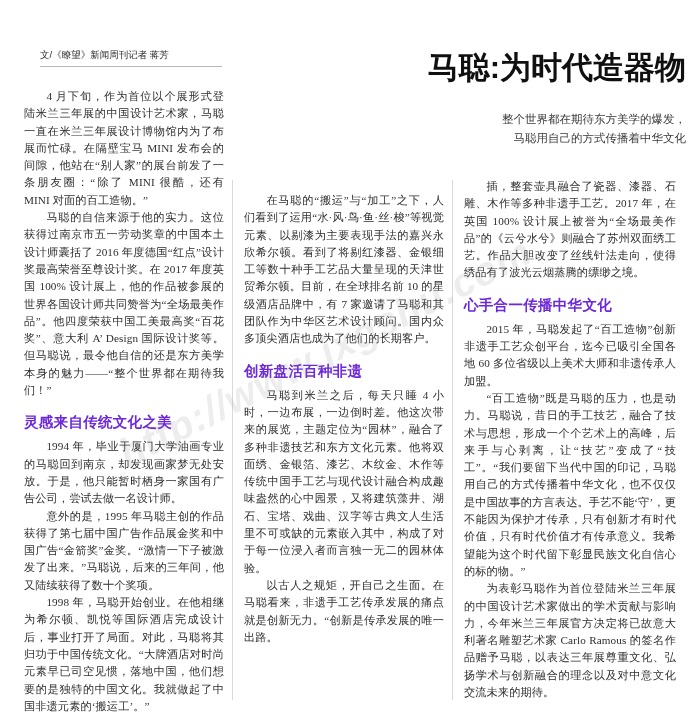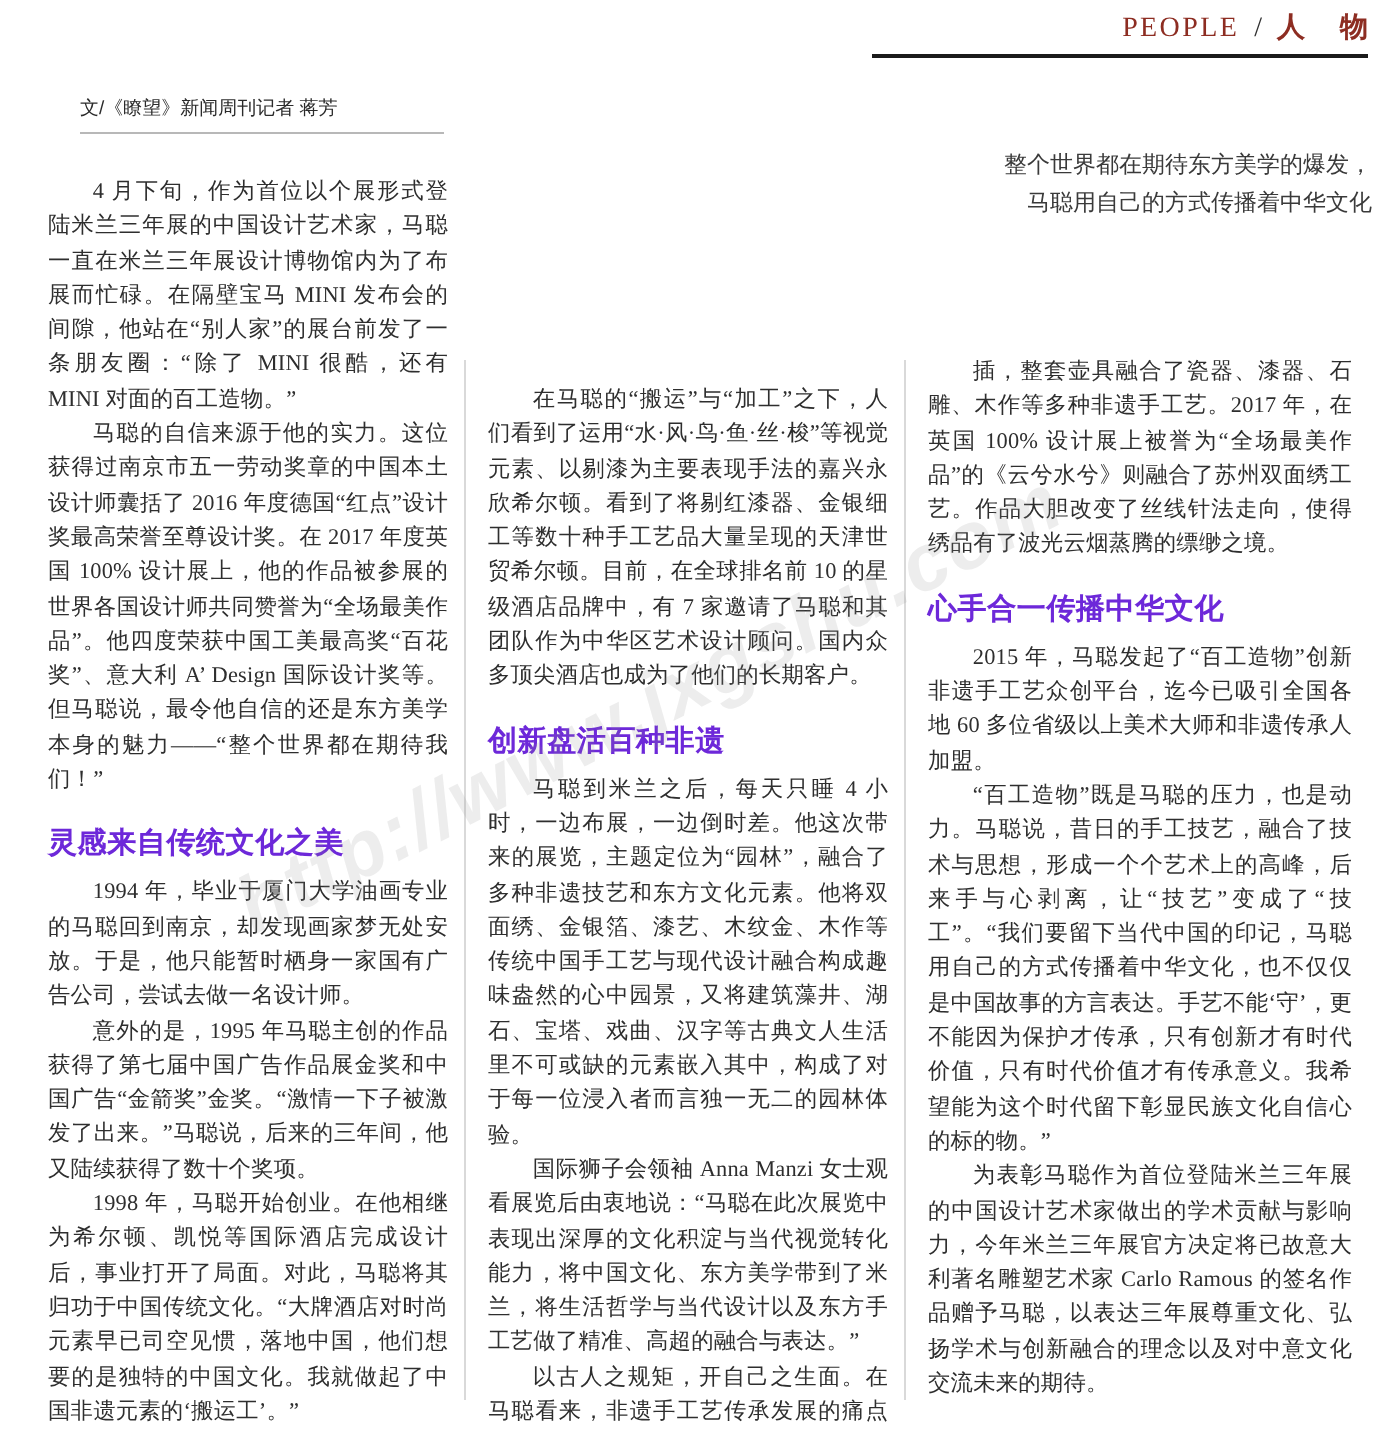--- a/index.html
+++ b/index.html
@@ -199,36 +199,28 @@
   .col-rule-a { left: 232px; }
   .col-rule-b { left: 452px; }
 </style>
 </head>
 <body>
 
 <div class="page">
 
   <div class="watermark">http://www.jxgshu.com</div>
 
-  <div class="runhead">
-    <div class="runhead-line">
-      <span class="runhead-en">PEOPLE</span>
-      <span class="runhead-slash">/</span>
-      <span class="runhead-cn">人</span>
-      <span class="runhead-cn gap">物</span>
-    </div>
-    <div class="runhead-rule"></div>
-  </div>
 
   <div class="byline">
     <div class="byline-text">文/《瞭望》新闻周刊记者 蒋芳</div>
     <div class="byline-rule"></div>
   </div>
 
   <div class="headline-block">
+    <div class="headline">马聪:为时代造器物</div>
     <div class="deck">
       <span class="deck-line">整个世界都在期待东方美学的爆发，</span>
       <span class="deck-line">马聪用自己的方式传播着中华文化</span>
     </div>
   </div>
 
   <div class="col-rule col-rule-a"></div>
   <div class="col-rule col-rule-b"></div>
 
   <div class="columns">
@@ -241,21 +233,20 @@
           <p class="para">意外的是，1995 年马聪主创的作品获得了第七届中国广告作品展金奖和中国广告“金箭奖”金奖。“激情一下子被激发了出来。”马聪说，后来的三年间，他又陆续获得了数十个奖项。</p>
           <p class="para">1998 年，马聪开始创业。在他相继为希尔顿、凯悦等国际酒店完成设计后，事业打开了局面。对此，马聪将其归功于中国传统文化。“大牌酒店对时尚元素早已司空见惯，落地中国，他们想要的是独特的中国文化。我就做起了中国非遗元素的‘搬运工’。”</p>
           <p class="para">虽自谦是“搬运”，但马聪更多的功</p>
         </div>
     </div>
     <div class="col col-2">
       <div class="col-body" id="col-body-1">
           <p class="para">在马聪的“搬运”与“加工”之下，人们看到了运用“水·风·鸟·鱼·丝·梭”等视觉元素、以剔漆为主要表现手法的嘉兴永欣希尔顿。看到了将剔红漆器、金银细工等数十种手工艺品大量呈现的天津世贸希尔顿。目前，在全球排名前 10 的星级酒店品牌中，有 7 家邀请了马聪和其团队作为中华区艺术设计顾问。国内众多顶尖酒店也成为了他们的长期客户。</p>
           <h2 class="subhead">创新盘活百种非遗</h2>
           <p class="para">马聪到米兰之后，每天只睡 4 小时，一边布展，一边倒时差。他这次带来的展览，主题定位为“园林”，融合了多种非遗技艺和东方文化元素。他将双面绣、金银箔、漆艺、木纹金、木作等传统中国手工艺与现代设计融合构成趣味盎然的心中园景，又将建筑藻井、湖石、宝塔、戏曲、汉字等古典文人生活里不可或缺的元素嵌入其中，构成了对于每一位浸入者而言独一无二的园林体验。</p>
-          <p class="para">国际狮子会领袖 Anna Manzi 女士观看展览后由衷地说：“马聪在此次展览中表现出深厚的文化积淀与当代视觉转化能力，将中国文化、东方美学带到了米兰，将生活哲学与当代设计以及东方手工艺做了精准、高超的融合与表达。”</p>
           <p class="para">以古人之规矩，开自己之生面。在马聪看来，非遗手工艺传承发展的痛点就是创新无力。“创新是传承发展的唯一出路。</p>
         </div>
     </div>
     <div class="col col-3">
       <div class="col-body" id="col-body-2">
           <p class="para">插，整套壶具融合了瓷器、漆器、石雕、木作等多种非遗手工艺。2017 年，在英国 100% 设计展上被誉为“全场最美作品”的《云兮水兮》则融合了苏州双面绣工艺。作品大胆改变了丝线针法走向，使得绣品有了波光云烟蒸腾的缥缈之境。</p>
           <h2 class="subhead">心手合一传播中华文化</h2>
           <p class="para">2015 年，马聪发起了“百工造物”创新非遗手工艺众创平台，迄今已吸引全国各地 60 多位省级以上美术大师和非遗传承人加盟。</p>
           <p class="para">“百工造物”既是马聪的压力，也是动力。马聪说，昔日的手工技艺，融合了技术与思想，形成一个个艺术上的高峰，后来手与心剥离，让“技艺”变成了“技工”。“我们要留下当代中国的印记，马聪用自己的方式传播着中华文化，也不仅仅是中国故事的方言表达。手艺不能‘守’，更不能因为保护才传承，只有创新才有时代价值，只有时代价值才有传承意义。我希望能为这个时代留下彰显民族文化自信心的标的物。”</p>
           <p class="para">为表彰马聪作为首位登陆米兰三年展的中国设计艺术家做出的学术贡献与影响力，今年米兰三年展官方决定将已故意大利著名雕塑艺术家 Carlo Ramous 的签名作品赠予马聪，以表达三年展尊重文化、弘扬学术与创新融合的理念以及对中意文化交流未来的期待。</p>

